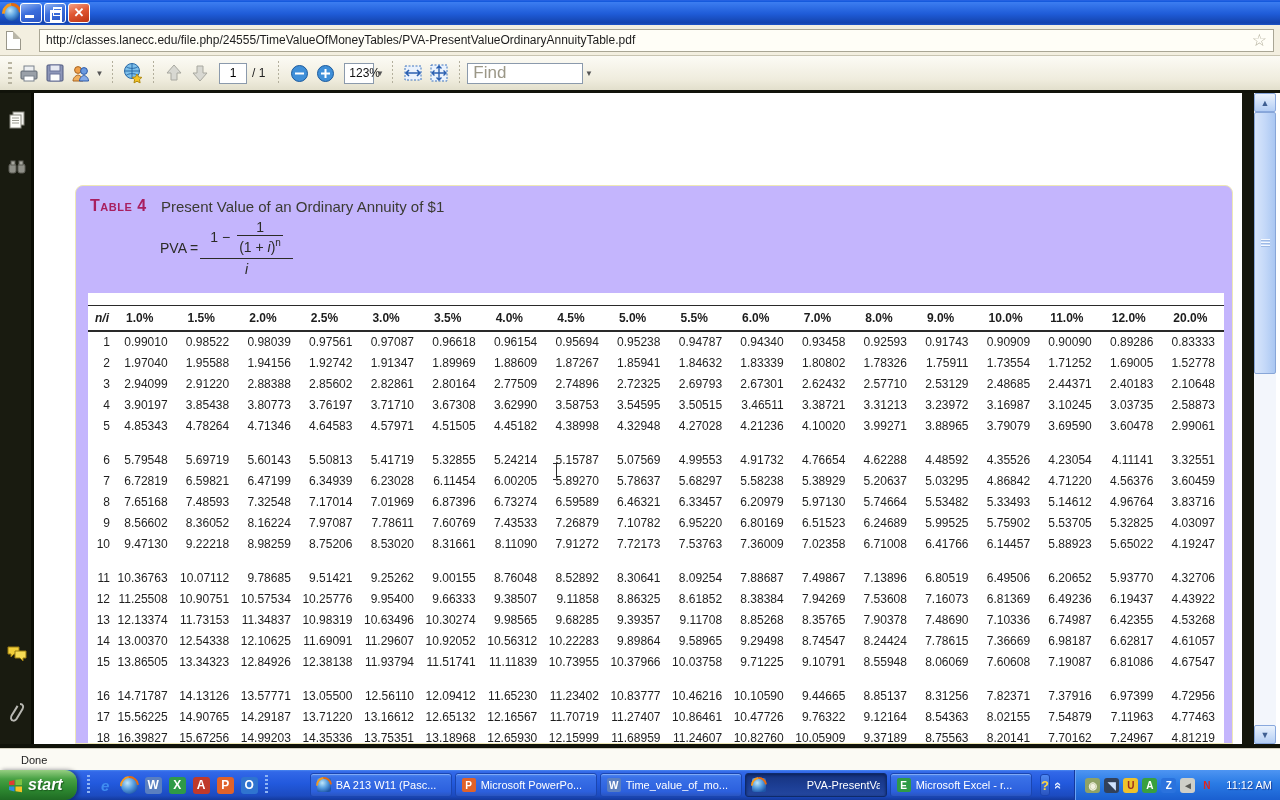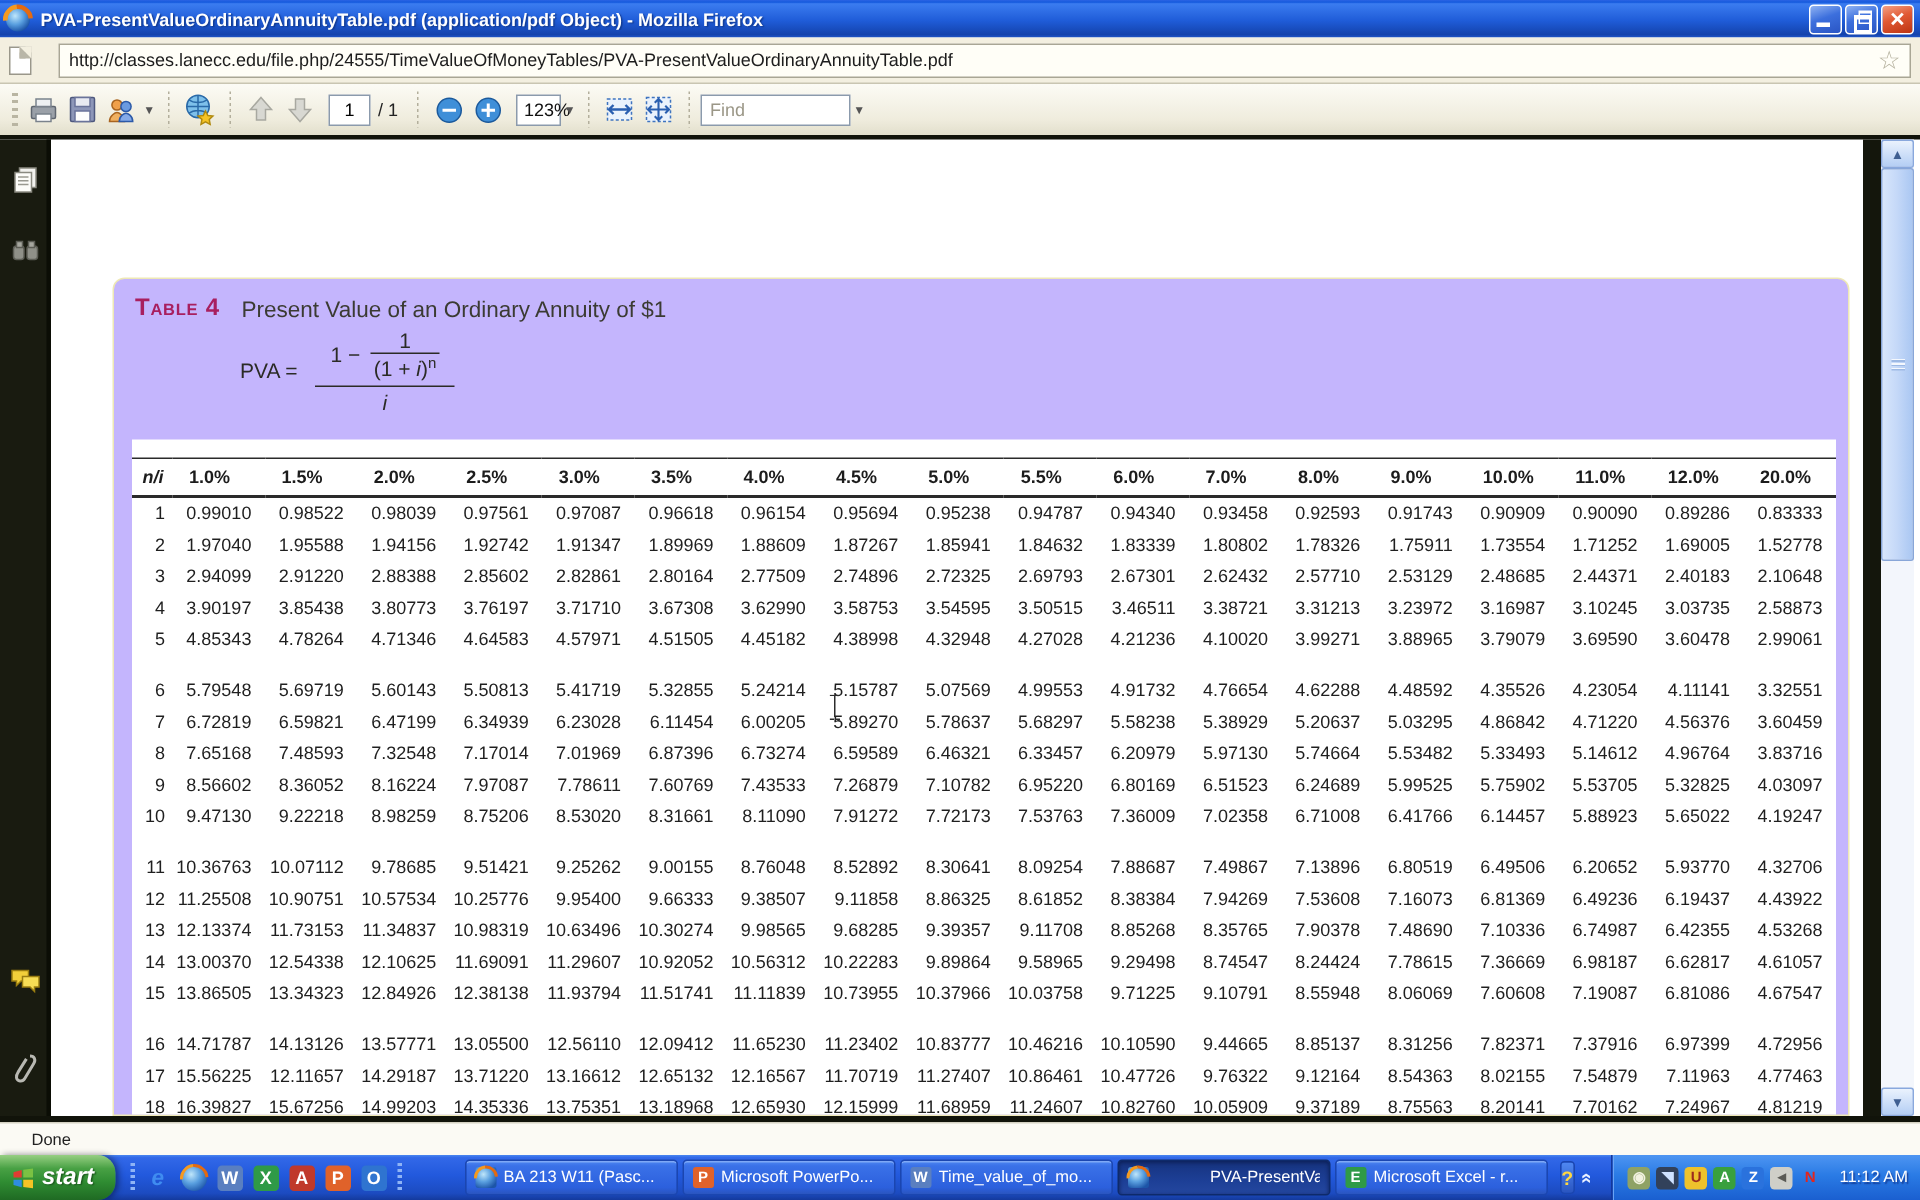--- a/index.html
+++ b/index.html
@@ -52,21 +52,21 @@
   .tb-darr { width:11px; height:26px; display:flex; align-items:center; justify-content:center;
     font-size:8px; color:#555; }
   .pagebox, .zoombox { height:21px; background:#fff; border:1px solid #8b9aac; font-size:12px; color:#111;
     display:flex; align-items:center; }
   .pagebox { width:28px; }
   .pagebox input { width:100%; border:none; outline:none; text-align:center; font-size:12px;
     font-family:"Liberation Sans",sans-serif; background:transparent; }
   .pagetotal { font-size:12px; color:#222; margin:0 6px 0 5px; }
   .zoombox { width:30px; padding-left:4px; }
   .findwrap { display:flex; align-items:center; }
-  .findwrap input { width:100px; height:21px; border:1px solid #8b9aac; font-size:12px; padding:0 5px;
+  .findwrap input { width:116px; height:21px; border:1px solid #8b9aac; font-size:17px; padding:0 5px;
     font-family:"Liberation Sans",sans-serif; color:#222; background:#fff; }
   .findwrap input::placeholder { color:#9b9787; }
 
   
   .viewer { position:absolute; left:0; top:90px; width:1280px; height:658px; background:#fff;
     border-top:3px solid #11130a; border-bottom:4px solid #11130a; }
   .vsidebar { position:absolute; left:0; top:0; width:34px; height:100%; background:#191b10;
     border-right:3px solid #0b0d05; }
   .sb-icon { position:absolute; left:6px; width:22px; height:22px; display:flex; align-items:center; justify-content:center; }
   .page-edge { position:absolute; right:26px; top:0; width:12px; height:100%; background:#14160c; }
@@ -88,21 +88,21 @@
   .tbl-label { position:absolute; left:14px; top:11px; color:#a81f5f; font-weight:bold; font-size:16px;
     font-variant:small-caps; letter-spacing:.5px; }
   .tbl-title { position:absolute; left:85px; top:12px; color:#3b3b33; font-size:15px; }
 
   .formula { position:absolute; left:84px; top:33px; display:flex; align-items:center; color:#2b2b26; font-size:14px; }
   .frac { display:inline-flex; flex-direction:column; align-items:center; }
   .frac > .fden { border-top:1.5px solid #2b2b26; align-self:stretch; text-align:center; padding-top:2px; }
   .fnum-row { display:flex; align-items:center; gap:7px; padding:0 10px 3px; }
   .frac.inner .fden { padding:1px 2px 0; }
   .formula sup { font-size:10px; }
-  .formula .lhs { margin-right:12px;text-align:right; }
+  .formula .lhs { margin-right:2px;text-align:right; }
 
   .inset { position:absolute; left:12px; top:107px; width:1136px; bottom:0; background:#fff; padding-top:12px; }
   table.ann { width:100%; border-collapse:collapse; table-layout:fixed; }
   table.ann col.ncol { width:27px; }
   table.ann th { font-size:12px; font-weight:bold; color:#1c1c1c; text-align:left; padding:5px 0 5px 11px;
     border-top:1px solid #2a2a2a; border-bottom:2px solid #2a2a2a; white-space:nowrap; }
   table.ann th.corner { font-style:italic; padding-left:7px; font-weight:bold; }
   table.ann td { font-size:12px; color:#1f1f1f; text-align:right; padding:0 9px 0 0; height:21px; white-space:nowrap; }
   table.ann td.ncell { padding-right:5px; }
   table.ann tr.gap td { height:13px; }
@@ -154,21 +154,20 @@
     font-size:10px; font-weight:bold; color:#fff; }
   .clock { color:#fff; font-size:11px; margin-left:8px; white-space:nowrap; text-shadow:1px 1px 1px #143c98; }
 </style>
 </head>
 <body>
 
 <div id="screen">
 
   <div class="titlebar">
     <span class="fx-orb"></span>
-    <span class="title">PVA-PresentValueOrdinaryAnnuityTable.pdf (application/pdf Object) - Mozilla Firefox</span>
     <span class="winbtns">
       <span class="winbtn min"></span>
       <span class="winbtn restore"></span>
       <span class="winbtn close"></span>
     </span>
   </div>
 
   <div class="urlrow">
     <span class="docicon"></span>
     <span class="urlfield">
@@ -679,21 +678,21 @@
                 <td>8.85137</td>
                 <td>8.31256</td>
                 <td>7.82371</td>
                 <td>7.37916</td>
                 <td>6.97399</td>
                 <td>4.72956</td>
               </tr>
               <tr>
                 <td class="ncell">17</td>
                 <td>15.56225</td>
-                <td>12.11657</td>
+                <td>14.90765</td>
                 <td>14.29187</td>
                 <td>13.71220</td>
                 <td>13.16612</td>
                 <td>12.65132</td>
                 <td>12.16567</td>
                 <td>11.70719</td>
                 <td>11.27407</td>
                 <td>10.86461</td>
                 <td>10.47726</td>
                 <td>9.76322</td>

